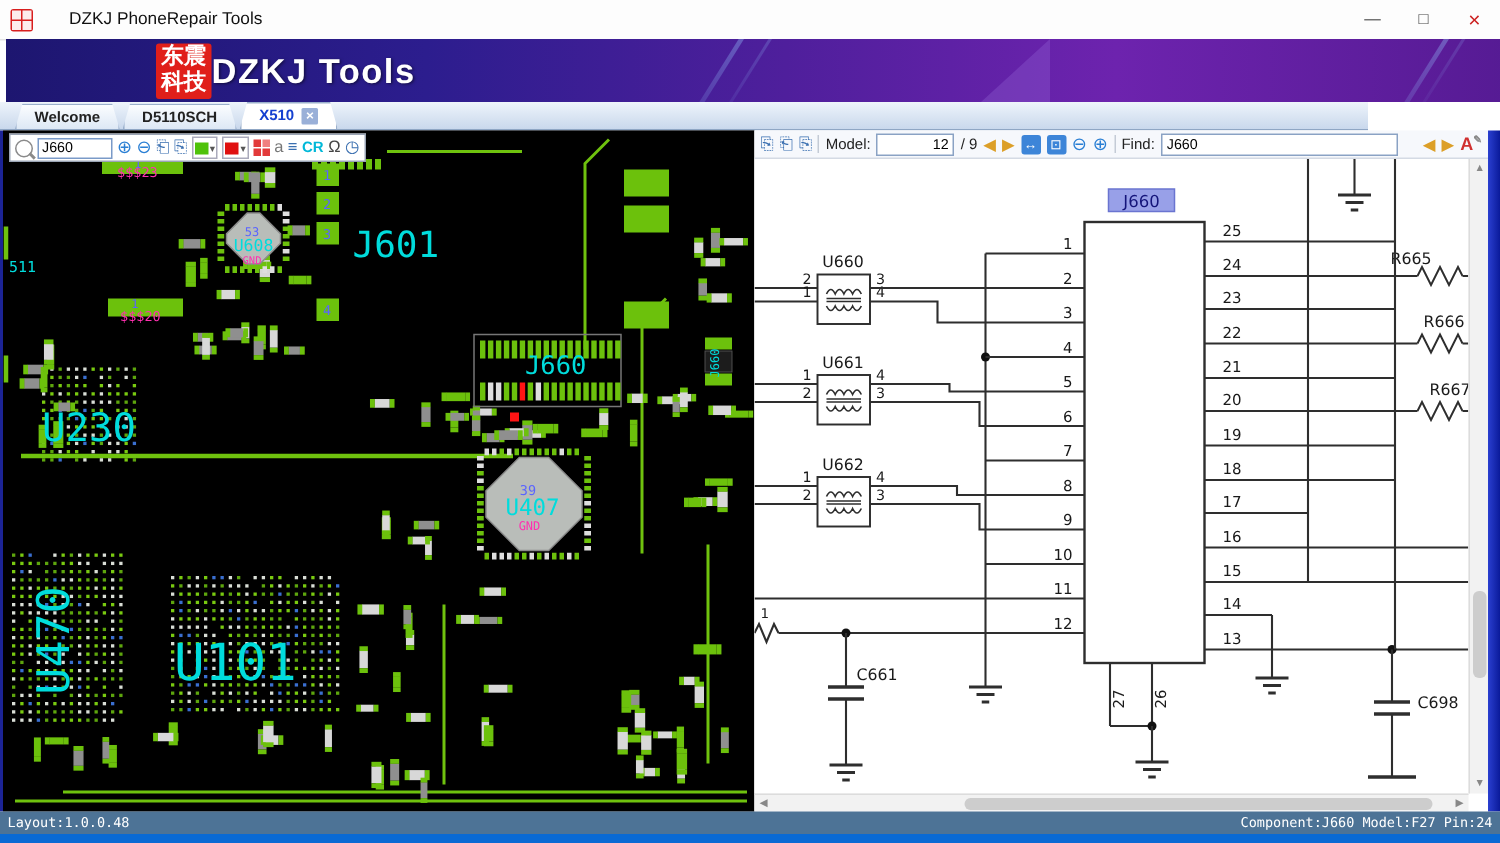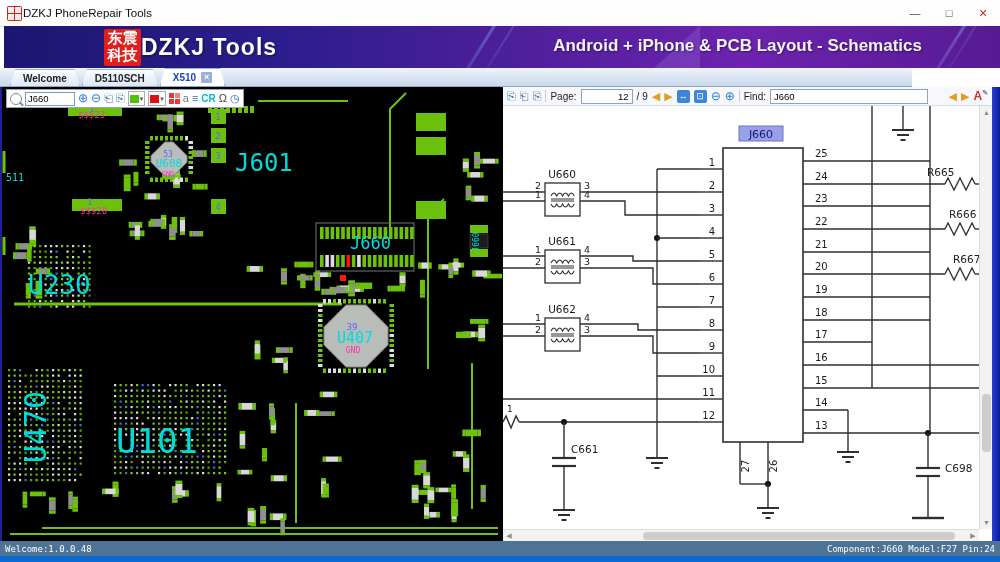--- a/index.html
+++ b/index.html
@@ -2,21 +2,21 @@
 <html><head>
 <meta charset="utf-8">
 <style>
   html,body{margin:0;padding:0;background:#3a3a3a;font-family:"Liberation Sans",sans-serif;}
   #window{position:relative;width:1000px;height:562px;background:#fff;overflow:hidden;}
 
   
   .titlebar{position:absolute;left:0;top:0;width:1000px;height:26px;background:#fdfdfd;border-bottom:1px solid #e3e3e3;display:flex;align-items:center;}
   .appicon{width:15px;height:15px;margin-left:7px;background:#d81e1e;border-radius:2px;display:grid;grid-template-columns:6px 6px;grid-template-rows:6px 6px;gap:1px;padding:1px;box-sizing:border-box;}
   .appicon span{background:rgba(255,255,255,.92);display:block;}
-  .wtitle{font-size:11.5px;color:#111;margin-left:1px;}
+  .wtitle{font-size:11.5px;color:#111;margin-left:24px;}
   .winbtns{margin-left:auto;display:flex;height:100%;}
   .winbtn{width:34px;height:100%;display:flex;align-items:center;justify-content:center;font-size:11px;color:#444;cursor:default;}
   .winbtn.close{color:#c22;font-size:14px;}
 
   
   .banner{position:absolute;left:4px;top:26px;width:1000px;height:42px;background:linear-gradient(90deg,#1d1670 0%,#2c1d8e 28%,#4f1f9c 52%,#6d23ae 74%,#561b94 100%);overflow:hidden;display:flex;align-items:center;}
   .streak{position:absolute;background:linear-gradient(180deg,rgba(150,200,255,.45),rgba(150,200,255,0));width:3px;height:120px;transform:rotate(32deg);}
   .streak.s1{left:470px;top:-30px;}
   .streak.s2{left:496px;top:-40px;width:2px;opacity:.7;}
   .streak.s3{left:940px;top:-30px;}
@@ -104,21 +104,20 @@
     <div class="streak s1"></div>
       <div class="streak s2"></div>
       <div class="streak s3"></div>
       <div class="streak s4"></div>
       <div class="tri"></div>
     <div class="logo">
       <div>东震</div>
       <div>科技</div>
     </div>
     <div class="brand">DZKJ Tools</div>
-    <div class="slogan">Android + iPhone &amp; PCB Layout - Schematics</div>
   </div>
 
   <div class="tabbar">
     <div class="tab">
         <span>Welcome</span>
       </div>
     <div class="tab">
         <span>D5110SCH</span>
       </div>
     <div class="tab active">
@@ -1427,21 +1426,21 @@
         <span class="tool-ic">◷</span>
       </div>
     </div>
 
     <div class="sch-panel">
       <div class="sch-toolbar">
         <span class="tool-ic">⎘</span>
         <span class="tool-ic">⎗</span>
         <span class="tool-ic">⎘</span>
         <span class="sep"></span>
-        <span>Page:</span>
+        <span>Model:</span>
         <input class="sch-input" style="width: 44px; text-align: right;" value="12">
         <span>/ 9</span>
         <span class="gold">◀</span>
         <span class="gold">▶</span>
         <span class="fitbox">↔</span>
         <span class="fitbox">⊡</span>
         <span class="tool-ic blue">⊖</span>
         <span class="tool-ic blue">⊕</span>
         <span class="sep"></span>
         <span>Find:</span>
@@ -1616,17 +1615,17 @@
         <div class="arr lt">◀</div>
         <div class="hthumb"></div>
         <div class="arr rt">▶</div>
       </div>
     </div>
 
     <div class="edge-right"></div>
   </div>
 
   <div class="statusbar">
-    <span>Welcome:1.0.0.48</span>
+    <span>Layout:1.0.0.48</span>
     <span>Component:J660 Model:F27 Pin:24</span>
   </div>
   <div class="bottomstrip"></div>
 </div>
 
 </body></html>

